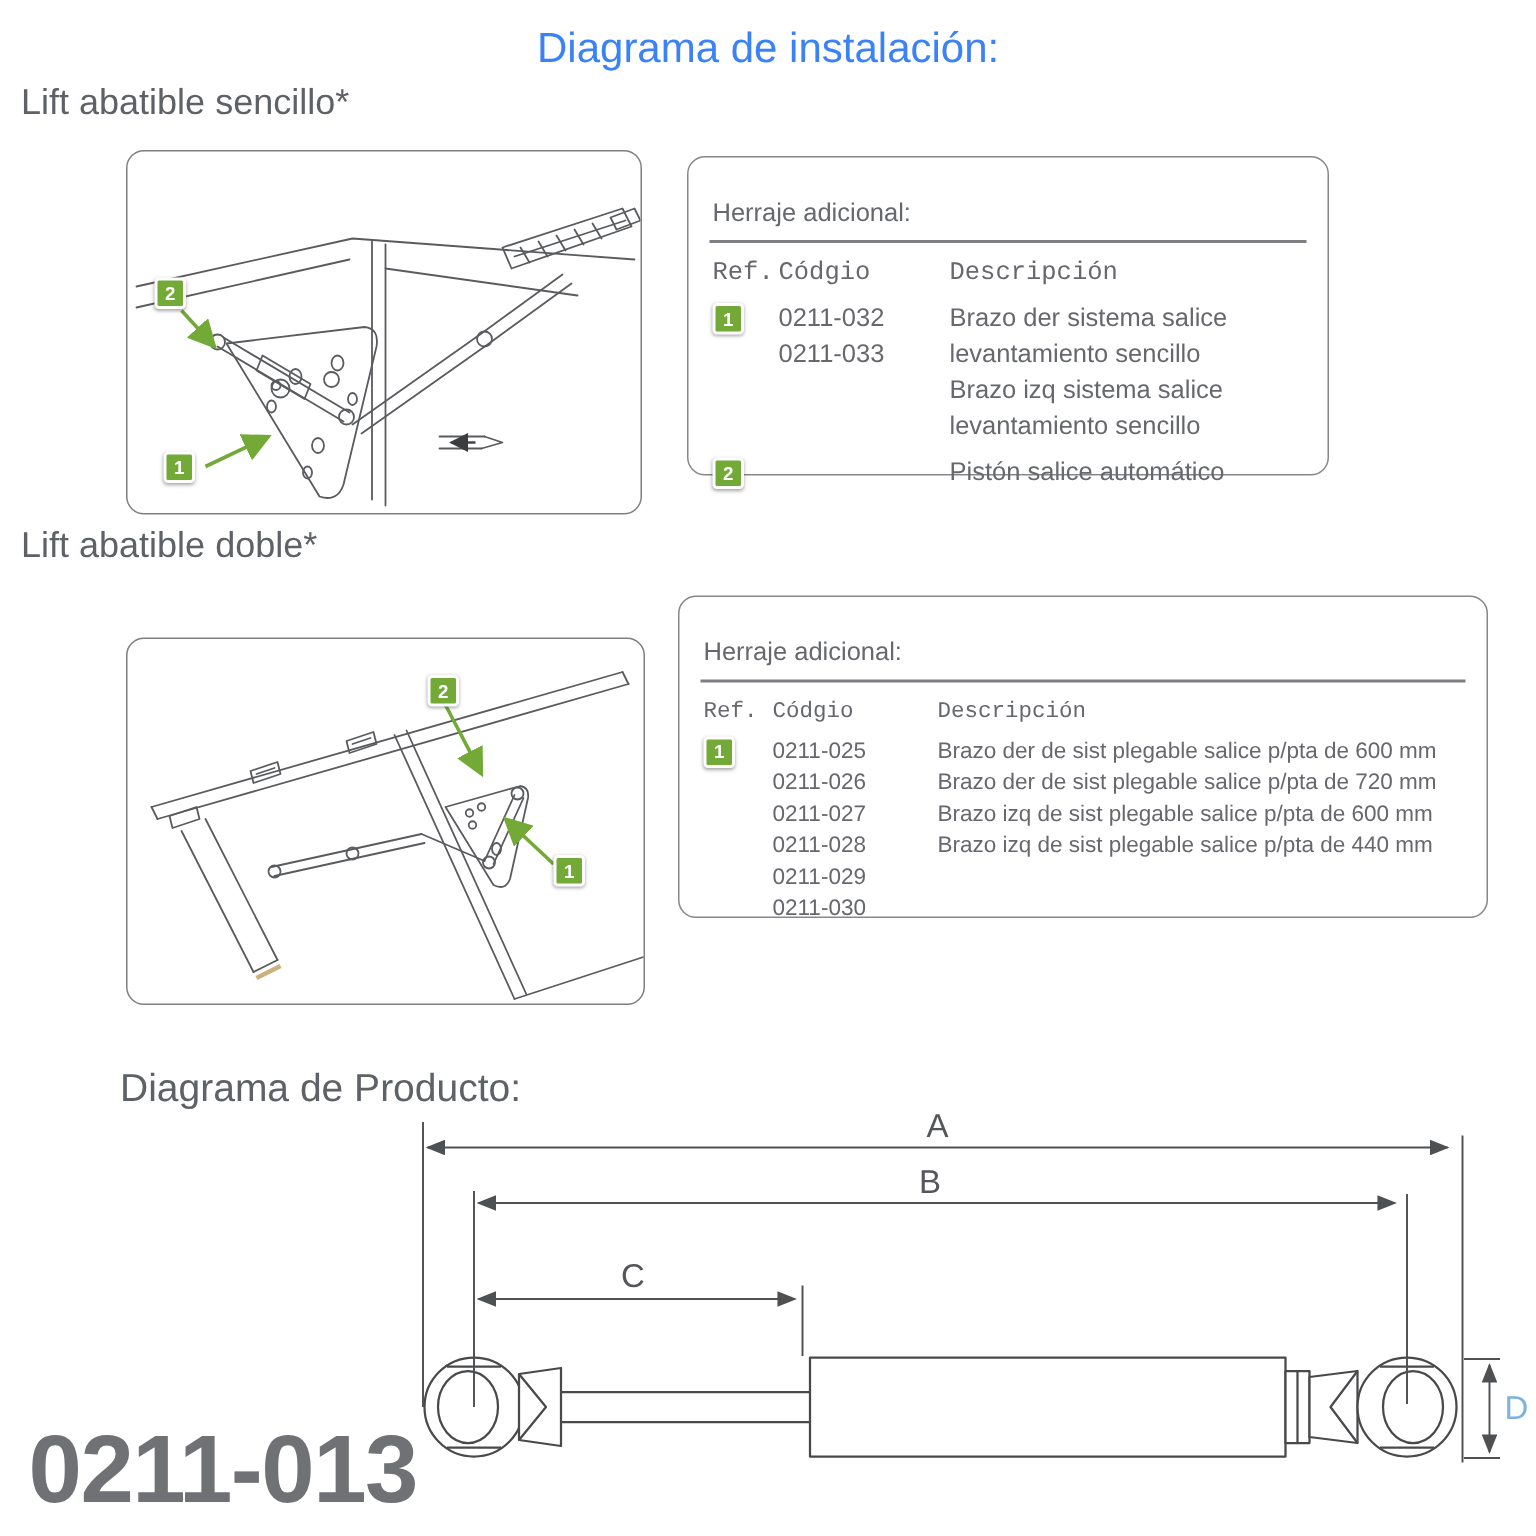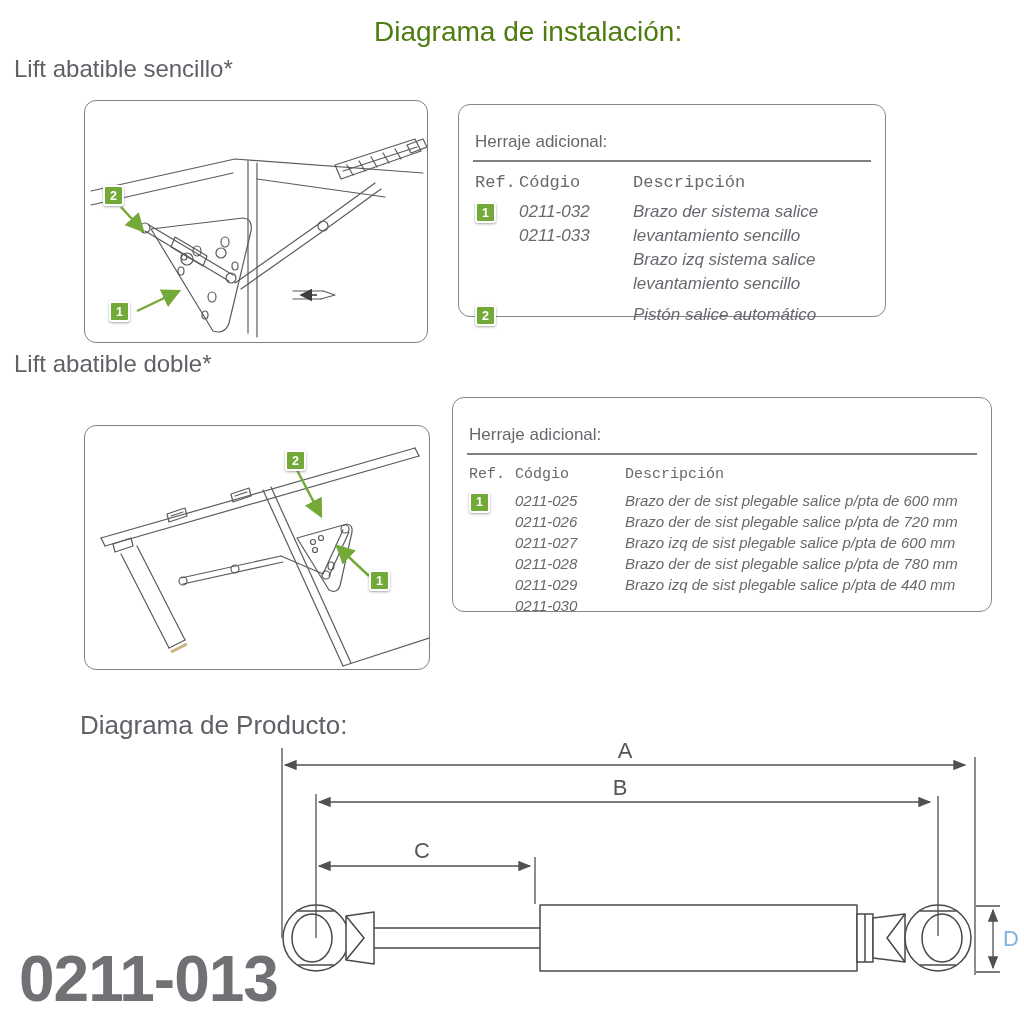--- a/index.html
+++ b/index.html
@@ -2,21 +2,21 @@
 <html><head>
 <meta charset="utf-8">
 <style>
   html,body { margin:0; padding:0; }
   body {
     width:1024px; height:1024px; position:relative; overflow:hidden;
     background:#ffffff; color:#66686d;
     font-family:"Liberation Sans", sans-serif;
   }
   .abs { position:absolute; }
-  .page-title { font-size:28px; color:#4d7c0f;margin-left:16px; }
+  .page-title { font-size:28px; color:#3b82f6; }
   .sec-heading { font-size:24px; color:#5e6166; }
   .dbox {
     position:absolute; border:1.6px solid #7d7f82; border-radius:12px; background:#fff;
   }
   .dbox svg { display:block; }
   .tbox {
     position:absolute; border:1.6px solid #85878a; border-radius:12px;
     padding:27px 14px 0 16px; box-sizing:border-box; background:#fff;
   }
   .tbox-title { font-size:17px; }
@@ -26,21 +26,21 @@
   .t2 { grid-template-columns:46px 110px 1fr; font-size:15px; line-height:21px; }
   .th { margin-bottom:5px;font-family:Liberation Mono, monospace; }
   .badge {
     display:inline-flex; width:17px; height:17px; box-sizing:content-box;
     background:#72a937; color:#fff; font-size:12.5px; font-weight:bold;
     align-items:center; justify-content:center; border-radius:3px;
     border:2px solid #fff; box-shadow:0 1px 2.5px rgba(60,60,60,.45);
   }
   .badge-abs { position:absolute; z-index:3; }
   .rowgap { margin-top:7px; }
-  .cell div { white-space:nowrap;font-style:italic; }
+  .cell div { white-space:nowrap; }
   .big-code {
     font-size:64px; font-weight:bold; letter-spacing:-1px; color:#6f7174;margin-left:17px;
   }
   svg text { font-family:"Liberation Sans", sans-serif; }
   .dim-label { fill:#54565a; font-size:22px; }
   .dim-label-d { fill:#7fb2e0; font-size:22px; }
 </style>
 </head>
 <body>
 
@@ -202,21 +202,20 @@
       <div>0211-026</div>
       <div>0211-027</div>
       <div>0211-028</div>
       <div>0211-029</div>
       <div>0211-030</div>
     </div>
     <div class="cell">
       <div>Brazo der de sist plegable salice p/pta de 600 mm</div>
       <div>Brazo der de sist plegable salice p/pta de 720 mm</div>
       <div>Brazo izq de sist plegable salice p/pta de 600 mm</div>
-      <div>Brazo der de sist plegable salice p/pta de 780 mm</div>
       <div>Brazo izq de sist plegable salice p/pta de 440 mm</div>
     </div>
   </div>
 </div>
 
 <div class="abs sec-heading" style="left:80px; top:710px; font-size:26px;">Diagrama de Producto:</div>
 
 <div class="abs" style="left:272px; top:740px;">
   <svg width="748" height="270" viewBox="0 0 748 270">
     <defs>

